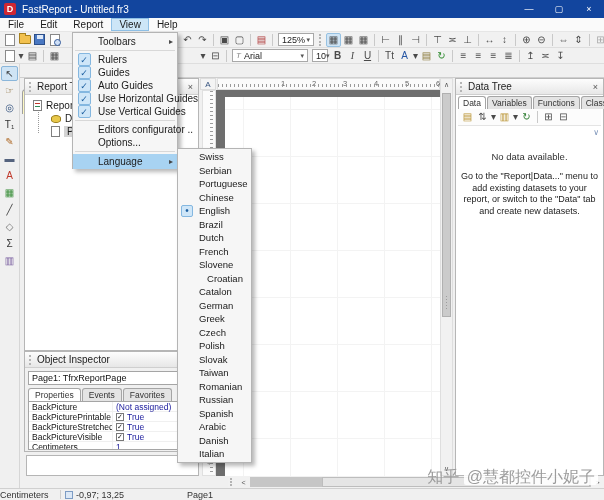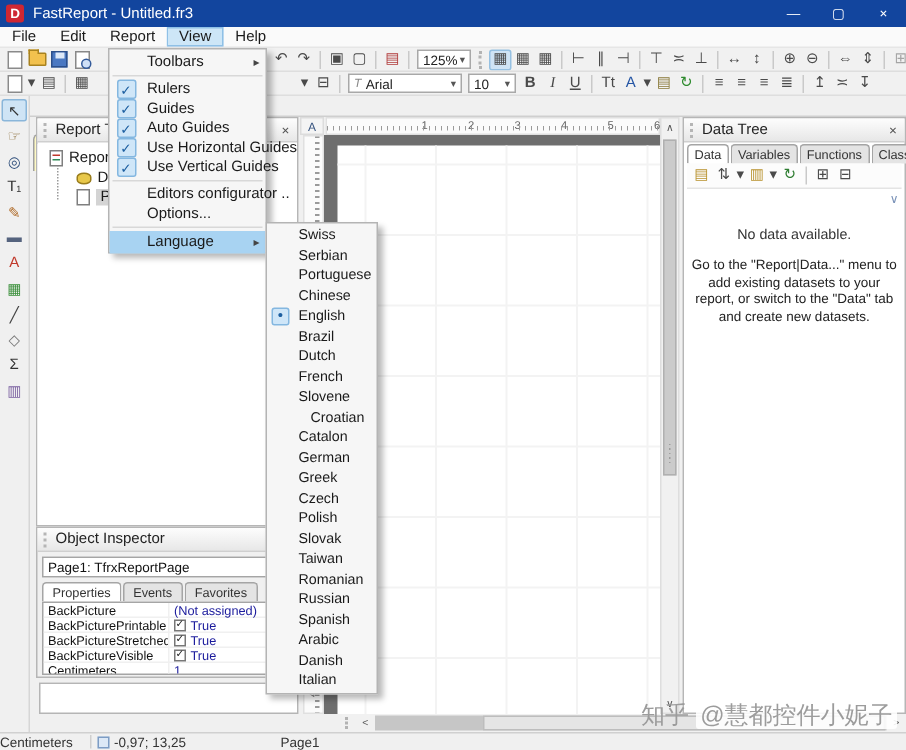--- a/index.html
+++ b/index.html
@@ -24,21 +24,21 @@
   .icn{width:15px;height:14px;display:flex;align-items:center;justify-content:center;font-size:10px;color:#4a4a4a;
        border:1px solid transparent;border-radius:2px;flex:0 0 auto;line-height:12px;}
   .icn.pressed{background:#cfe4f5;border-color:#96c1e2;}
   .icn.dim{opacity:.45;}
   .icn.b{font-weight:bold;} .icn.i{font-style:italic;font-family:"Liberation Serif",serif;} .icn.u{text-decoration:underline;}
   .tsep{width:1px;height:12px;background:#c9c9c9;margin:0 3px;flex:0 0 auto;}
   .thandle{width:4px;height:12px;border-left:2px dotted #b3b3b3;margin:0 3px;flex:0 0 auto;}
   .tspacer{flex:0 0 auto;height:1px;}
   .zoombox,.combo{display:flex;align-items:center;height:13px;background:#fff;border:1px solid #a8a8a8;
         font-size:9px;color:#222;padding:0 3px;margin:0 2px;flex:0 0 auto;}
-  .zoombox{width:36px;} .combo.font{width:76px;} .combo.size{width:32px;}
+  .zoombox{width:36px;} .combo.font{width:76px;} .combo.size{width:16px;}
   .dd{margin-left:auto;font-size:7px;color:#555;}
   .ticon{font-size:8px;color:#888;margin-right:3px;font-style:italic;}
   
   .ic-sheet{width:10px;height:12px;background:#fff;border:1px solid #8a8a8a;display:inline-block;}
   .ic-folder{width:12px;height:9px;background:#f2c14e;border:1px solid #a8821f;border-radius:1px;position:relative;display:inline-block;}
   .ic-folder::before{content:"";position:absolute;top:-3px;left:-1px;width:5px;height:2px;background:#f2c14e;border:1px solid #a8821f;border-bottom:none;}
   .ic-disk{width:11px;height:11px;background:#4a78c2;border:1px solid #2c4f8a;position:relative;display:inline-block;}
   .ic-disk::before{content:"";position:absolute;top:0;left:2px;width:6px;height:4px;background:#dce8f8;}
   .ic-preview{width:10px;height:12px;background:#fff;border:1px solid #888;position:relative;display:inline-block;}
   .ic-preview::after{content:"";position:absolute;right:-2px;bottom:-1px;width:5px;height:5px;border:1px solid #335a9a;border-radius:50%;background:#cfe0f7;}

